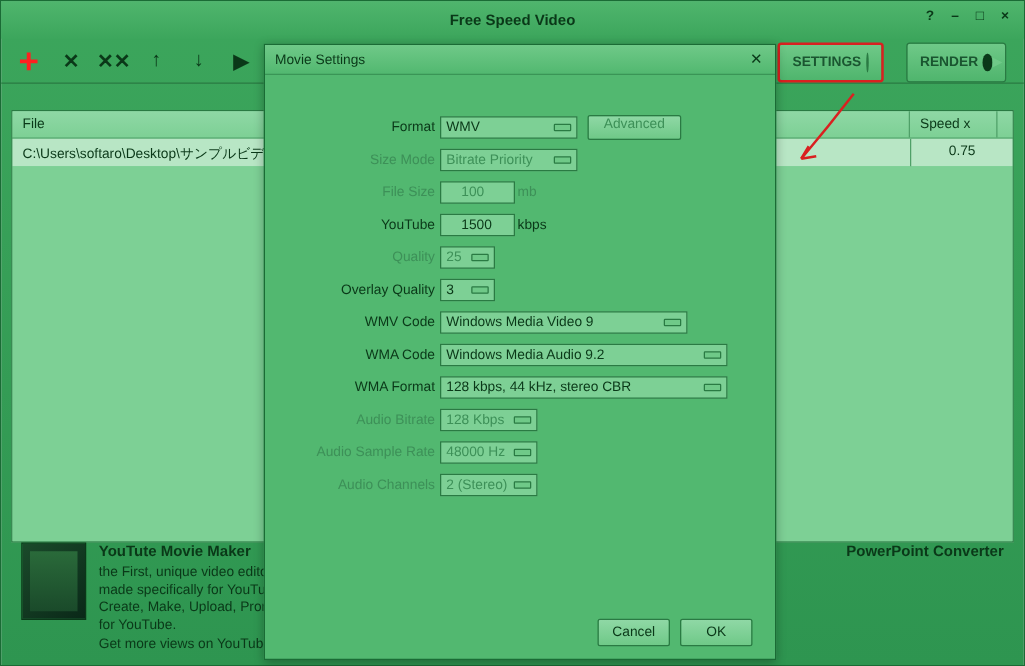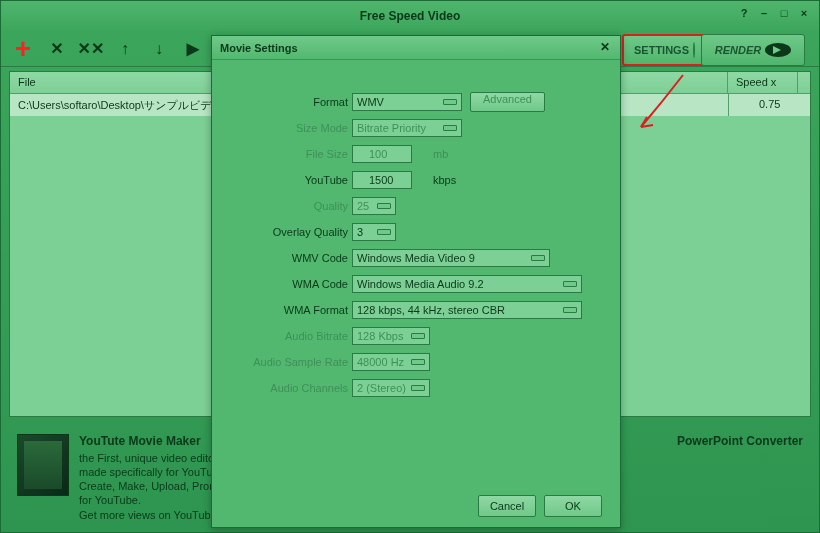--- a/index.html
+++ b/index.html
@@ -7,46 +7,46 @@
 .window{width:820px;height:533px;background:linear-gradient(#3ca65c,#2e9550);border:1px solid #1a6b35;position:relative}
 .titlebar{height:30px;background:linear-gradient(#4fb56d,#3ca65c);display:flex;align-items:center;justify-content:center;position:relative}
 .titlebar-text{color:#0a3818;font-weight:bold;font-size:12px}
 .titlebar-ctrls{position:absolute;right:8px;top:6px;display:flex;gap:6px;color:#0a3818;font-weight:bold}
 .titlebar-ctrls span{cursor:pointer;width:14px;text-align:center}
 .toolbar{height:36px;display:flex;align-items:center;padding:0 12px;gap:14px;border-bottom:1px solid #2a7a43}
 .tbtn{width:20px;height:20px;cursor:pointer;display:flex;align-items:center;justify-content:center;color:#0a3818;font-size:16px;font-weight:bold}
 .plus{color:#ff2020;font-size:28px;font-weight:bold}
 .rbtn{position:absolute;top:33px;height:32px;display:flex;align-items:center;justify-content:center;background:linear-gradient(#6fc988,#4fb56d);border:1px solid #2a7a43;border-radius:3px;font-weight:bold;color:#1a5530;font-size:12px;cursor:pointer;padding:0 10px}
 .settings-btn{right:112px;width:85px;border:2px solid #d92020}
-.render-btn{right:14px;width:104px;font-style:italic;font-size:13px}
+.render-btn{right:14px;width:80px;font-size:13px}
 .gear{width:16px;height:16px;border-radius:50%;background:#2a7a43;margin-left:4px;position:relative}
 .gear::before{content:"";position:absolute;inset:4px;border-radius:50%;background:#6fc988}
 .render-ico{width:26px;height:14px;background:#0a3818;border-radius:50%;margin-left:4px;position:relative}
 .render-ico::before{content:"";position:absolute;left:8px;top:3px;border-left:8px solid #6fc988;border-top:4px solid transparent;border-bottom:4px solid transparent}
-.table-area{margin:4px 8px 0;background:#7dd095;border:1px solid #2a7a43}
+.table-area{margin:21px 8px 0;background:#7dd095;border:1px solid #2a7a43}
 .thead{display:flex;height:22px;background:linear-gradient(#8fd8a5,#7dd095);border-bottom:1px solid #4fa068}
 .th{padding:4px 8px;border-right:1px solid #4fa068;color:#0a3818}
 .th1{width:718px}.th2{width:70px}
 .trow{display:flex;height:22px;background:#b8e6c5}
 .td{padding:4px 8px;color:#0a3818}
 .td1{width:718px}.td2{width:70px;border-left:1px solid #4fa068;text-align:left;padding-left:30px}
 .tbody-space{height:300px;background:#7dd095}
 .dialog{position:absolute;left:210px;top:34px;width:410px;height:493px;background:#52b870;border:1px solid #1a6b35;box-shadow:0 2px 8px rgba(0,0,0,0.3)}
-.dlg-title{height:24px;background:linear-gradient(#6fc988,#52b870);display:flex;align-items:center;padding:0 8px;color:#0a3818;font-weight:bold;border-bottom:1px solid #3a9556;position:relative}
+.dlg-title{height:24px;background:linear-gradient(#6fc988,#52b870);display:flex;align-items:center;padding:0 8px;color:#0a3818;font-weight:normal;border-bottom:1px solid #3a9556;position:relative}
 .dlg-close{position:absolute;right:6px;top:4px;width:14px;height:14px;cursor:pointer;color:#0a3818;font-size:12px}
 .dlg-body{padding:30px 20px 10px}
 .frow{display:flex;align-items:center;height:24px;margin-bottom:2px}
 .flabel{width:120px;text-align:right;padding-right:4px;color:#0a3818}
 .flabel.disabled{color:#3d9058}
 .finput{height:18px;border:1px solid #2a7a43;background:#7dd095;padding:0 16px;color:#0a3818}
 .finput.disabled{color:#3d9058}
 .fsel{height:18px;border:1px solid #2a7a43;background:#7dd095;padding:0 4px;color:#0a3818;display:flex;align-items:center;justify-content:space-between}
 .fsel .caret{width:14px;height:6px;border:1px solid #2a7a43;background:#6fc988;border-radius:1px;position:relative}
 .fsel.disabled{color:#3d9058}
-.funit{margin-left:21px;color:#0a3818}
+.funit{margin-left:2px;color:#0a3818}
 .funit.disabled{color:#3d9058}
 .fbtn{height:20px;border:1px solid #2a7a43;background:linear-gradient(#8fd8a5,#6fc988);padding:0 12px;color:#3d9058;margin-left:8px;cursor:default;border-radius:2px}
 .dlg-foot{position:absolute;bottom:10px;right:18px;display:flex;gap:8px}
 .dbtn{height:22px;width:58px;border:1px solid #2a7a43;background:linear-gradient(#8fd8a5,#6fc988);color:#0a3818;cursor:pointer;border-radius:2px;display:flex;align-items:center;justify-content:center}
 .promo{position:absolute;bottom:10px;left:16px;right:16px;display:flex;gap:37px}
 .promo-item{display:flex;gap:10px;flex:1}
 .promo-img{width:52px;height:62px;background:linear-gradient(135deg,#1a4a2a,#0a2818);border:1px solid #0a3818;position:relative}
 .promo-img::before{content:"";position:absolute;left:6px;top:6px;right:6px;bottom:6px;background:linear-gradient(#2a6a3a,#1a4a2a)}
 .promo-txt h4{color:#0a3818;font-size:12px;font-weight:bold;margin-bottom:3px}
 .promo-txt p{color:#0a3818;font-size:10px;line-height:1.3}

